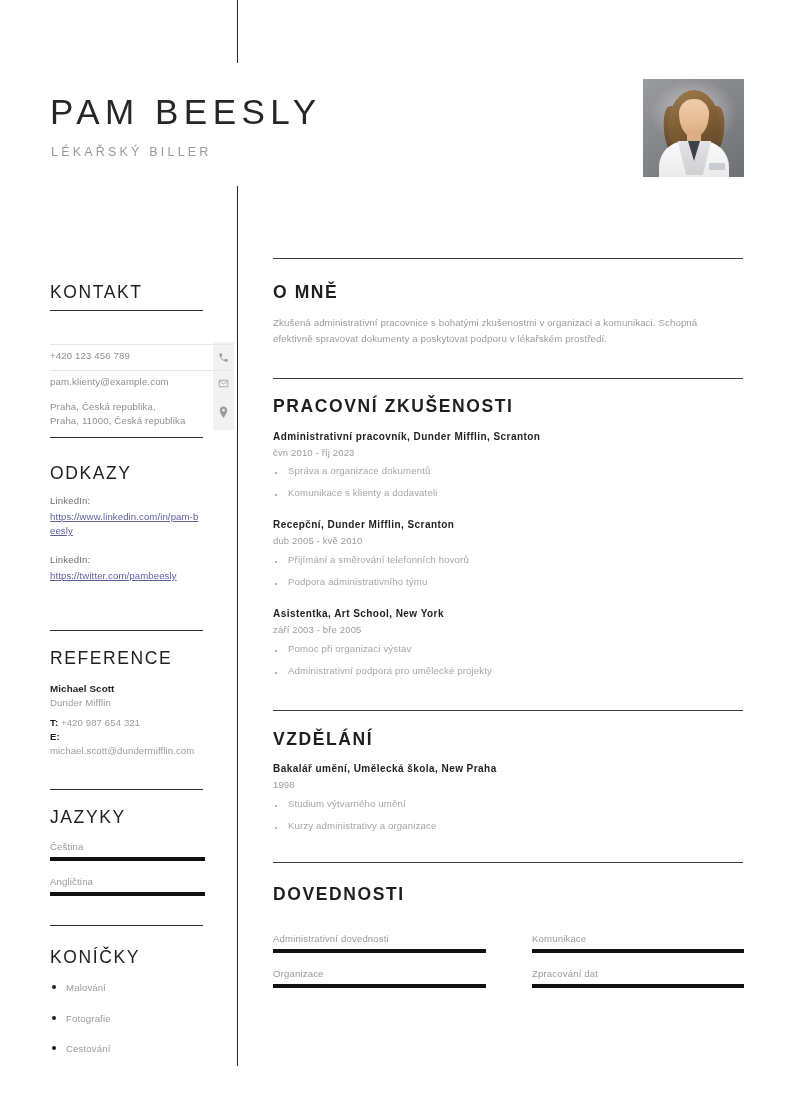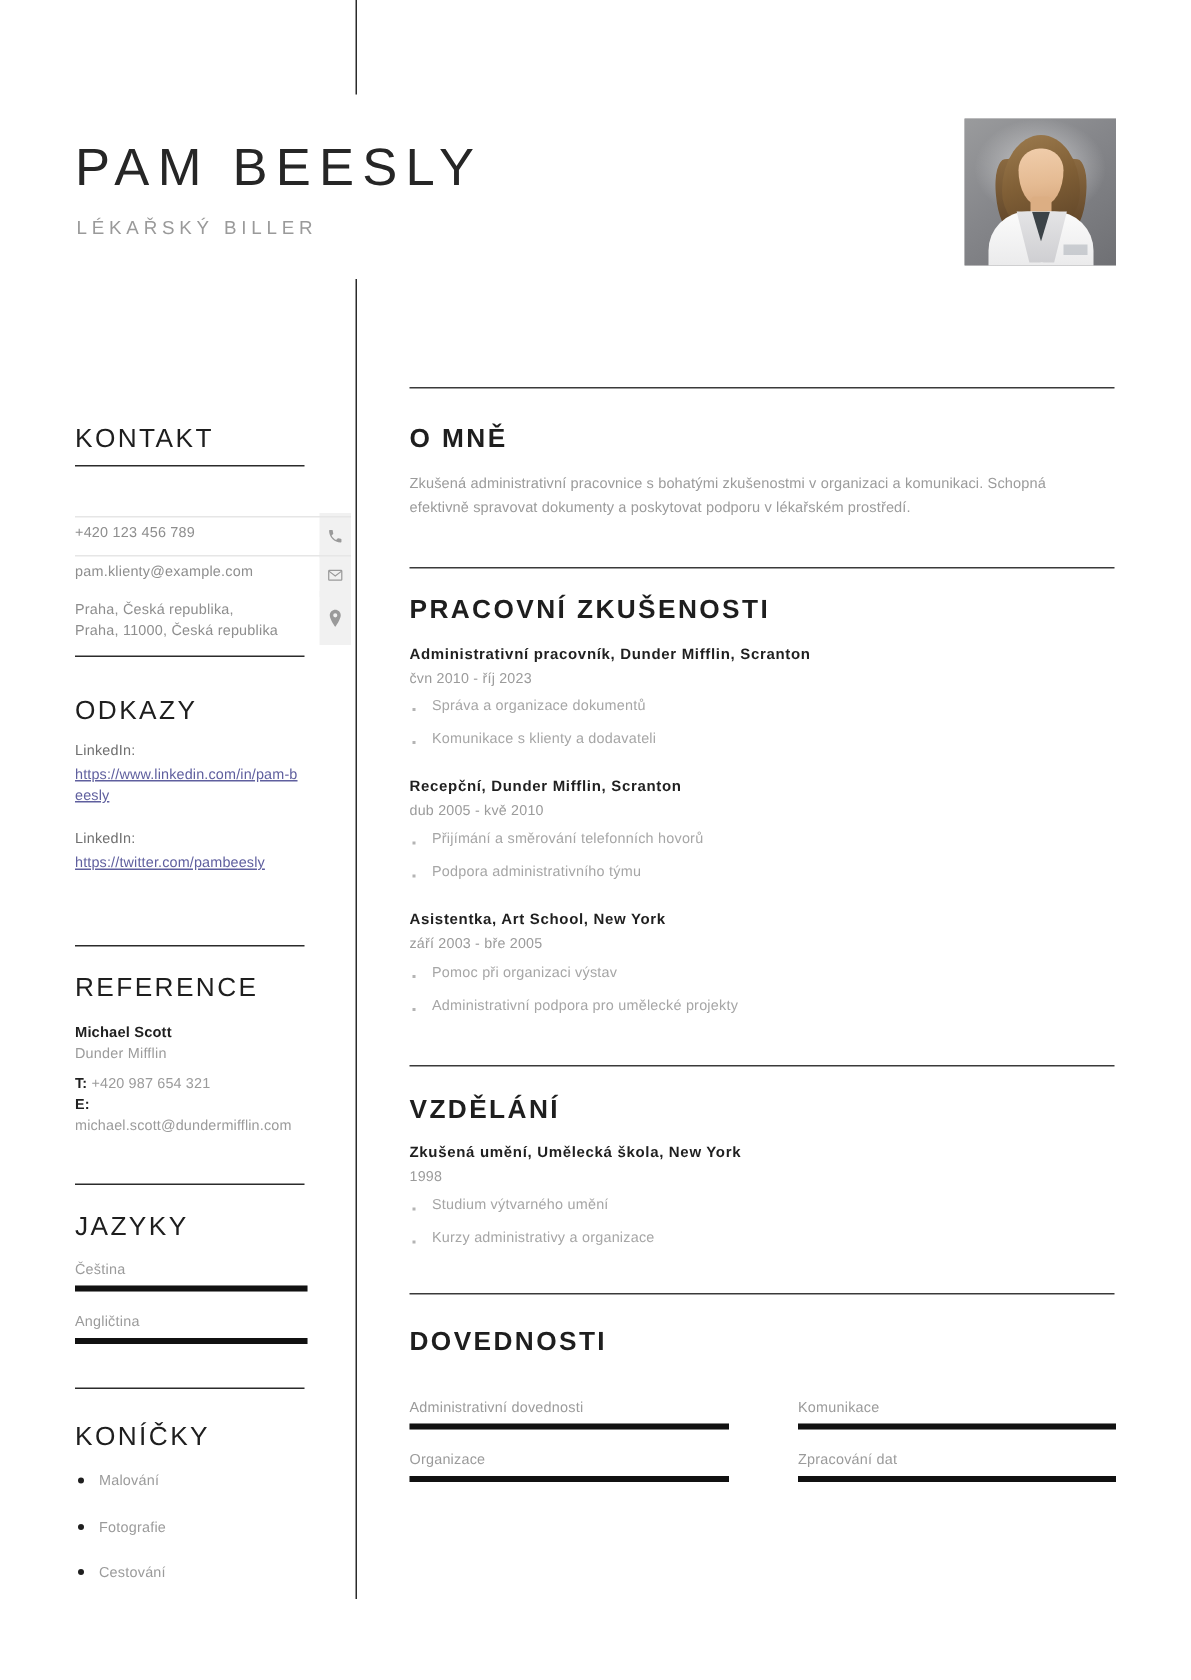--- a/index.html
+++ b/index.html
@@ -302,21 +302,21 @@
   <div class="job-title" style="top:608px">Asistentka, Art School, New York</div>
   <div class="job-date" style="top:624px">září 2003 - bře 2005</div>
   <div class="job-bdot" style="top:650px"></div>
   <div class="job-bullet" style="top:643px">Pomoc při organizaci výstav</div>
   <div class="job-bdot" style="top:672px"></div>
   <div class="job-bullet" style="top:665px">Administrativní podpora pro umělecké projekty</div>
 
   <div class="rule-right" style="top:710px"></div>
   <div class="h-right" style="top:729px">VZDĚLÁNÍ</div>
 
-  <div class="job-title" style="top:763px">Zkušená umění, Umělecká škola, New York</div>
+  <div class="job-title" style="top:763px">Bakalář umění, Umělecká škola, New Praha</div>
   <div class="job-date" style="top:779px">1998</div>
   <div class="job-bdot" style="top:805px"></div>
   <div class="job-bullet" style="top:798px">Studium výtvarného umění</div>
   <div class="job-bdot" style="top:827px"></div>
   <div class="job-bullet" style="top:820px">Kurzy administrativy a organizace</div>
 
   <div class="rule-right" style="top:862px"></div>
   <div class="h-right" style="top:884px">DOVEDNOSTI</div>
 
   <div class="bar-label" style="left:273px; top:933px">Administrativní dovednosti</div>

